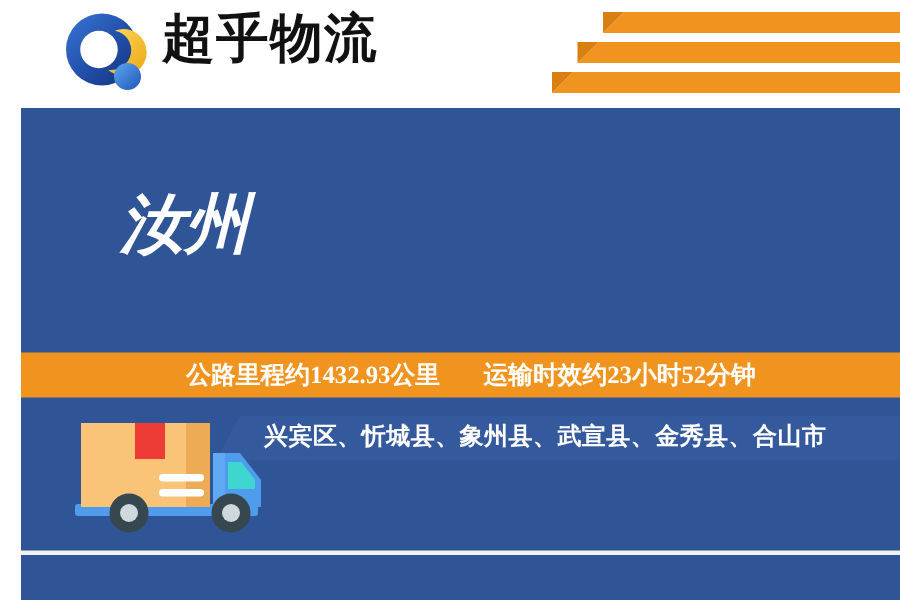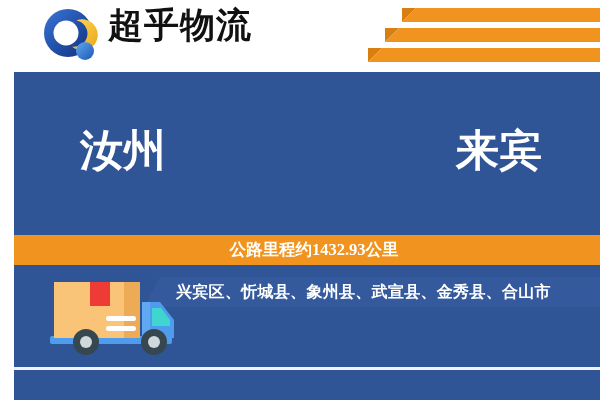--- a/index.html
+++ b/index.html
@@ -95,20 +95,21 @@
     position: absolute;
     top: 24px;
     width: 170px;
     text-align: center;
     color: #ffffff;
     font-family: "Liberation Serif", "DejaVu Serif", serif;
     font-weight: bold;
     font-size: 43px;
     line-height: 54px;
     white-space: nowrap;
+    font-style: italic;
   }
   .city.origin { left: 24px; }
   .city.dest  { left: 400px; }
 
   .mid {
     position: absolute;
     left: 206px;
     top: 10px;
     width: 188px;
     height: 100px;
@@ -249,25 +250,25 @@
 
   <div class="top-rule"></div>
 
   <div class="body-blue"></div>
 
   <div class="route">
 
     <div class="city origin">汝州</div>
 
 
-    <div class="city dest">来宾</div>
   </div>
 
   <div class="info-bar">
     <span class="info-text">公路里程约1432.93公里</span>
+    <span class="info-text">运输时效约23小时52分钟</span>
   </div>
 
   <div class="dest-panel">
     <span class="dest-text">兴宾区、忻城县、象州县、武宣县、金秀县、合山市</span>
   </div>
 
   <div class="truck">
     <svg width="142" height="82" viewBox="0 0 142 82">
 
       <rect x="8" y="58" width="122" height="8" rx="2" fill="#4f9ced"></rect>

